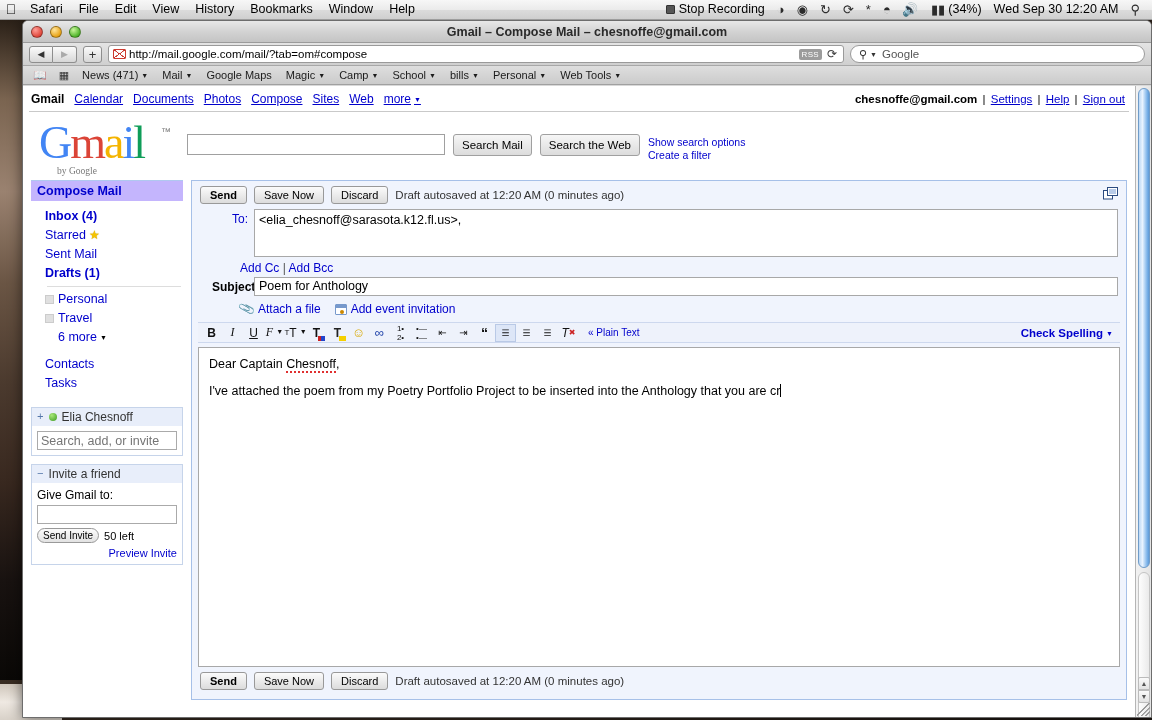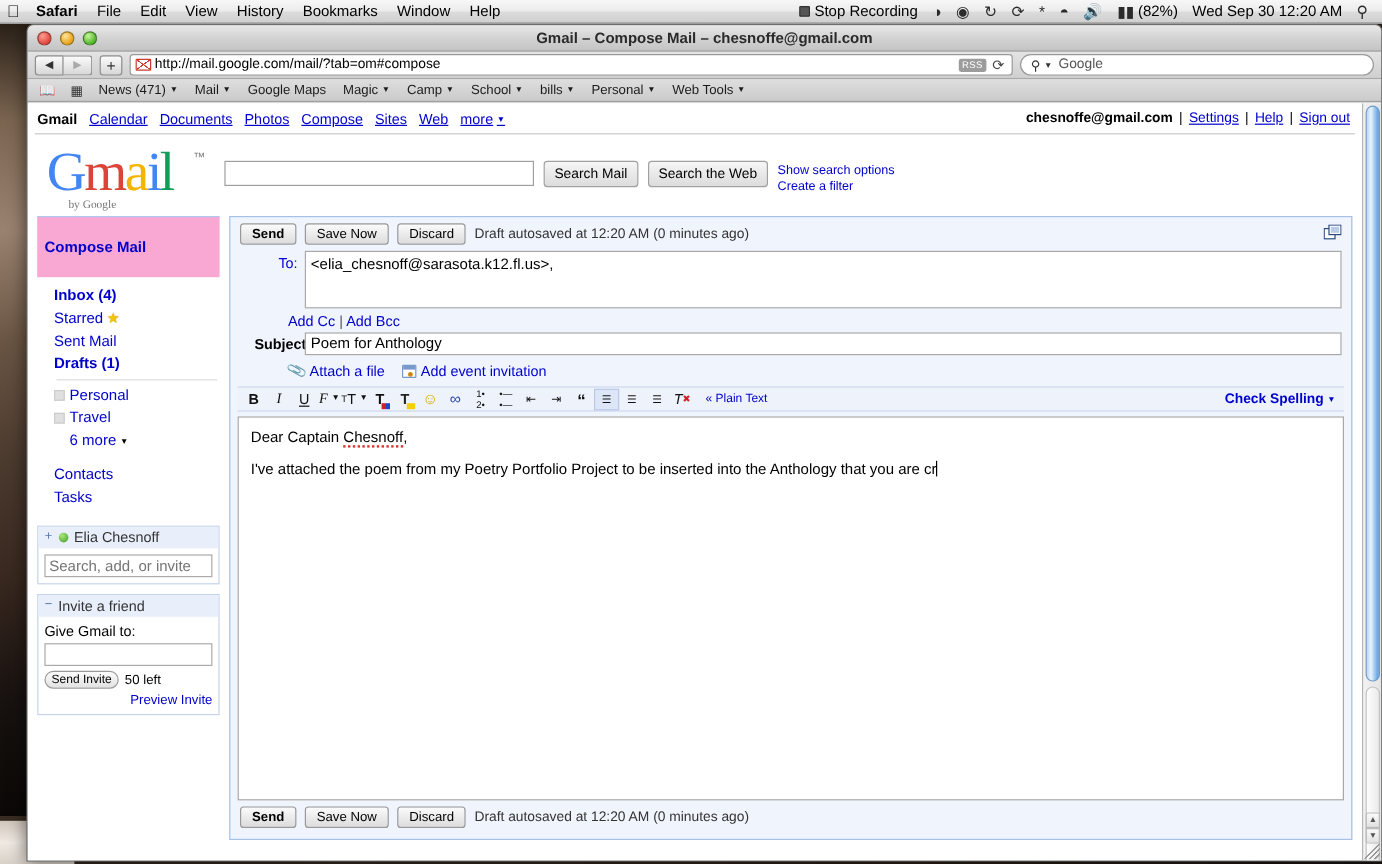--- a/index.html
+++ b/index.html
@@ -36,21 +36,21 @@
     border-bottom:1px solid #9d9d9d;
     display:flex; align-items:center;
     font-size:12.5px; color:#000;
     z-index:60;
   }
   .apple-logo{
     width:22px; text-align:center; font-size:14px; line-height:1;
     padding-bottom:2px;
   }
   .mb-item{ padding:0 8px; line-height:19px; white-space:nowrap; }
-  .mb-item.bold{ font-weight:bold;text-align:right; }
+  .mb-item.bold{ font-weight:normal;text-align:right; }
   #menubar-right{
     margin-left:auto; display:flex; align-items:center; gap:0px; padding-right:6px;
   }
   .mbr{ padding:0 6px; line-height:19px; white-space:nowrap; display:flex; align-items:center;}
   .rec-sq{
     display:inline-block; width:9px;height:9px;background:#555;border:1px solid #333;
     border-radius:1px; margin-right:4px;
   }
   .sysicon{ font-size:13px; color:#2b2b2b; }
 
@@ -175,21 +175,21 @@
     border:1px solid #a0a0a0; border-radius:3px; color:#000; white-space:nowrap;
   }
   #searchlinks{ font-size:10.5px; line-height:13px; padding-top:2px;}
   #searchlinks a{ color:#0000cc; display:block; }
 
   #body-area{ display:flex; padding:0 8px 0 8px; gap:8px; }
 
   
   #sidebar{ width:152px; flex:none; font-size:12.5px; }
   #compose-row{
-    background:#f9a8d4; padding:18px 6px; font-weight:bold;
+    background:#c4b5fd; padding:3px 6px; font-weight:bold;
     border-top:1px solid #b0c8f0;
   }
   #compose-row a{ color:#0000cc; }
   .sb-links{ padding:6px 0 6px 14px; }
   .sb-links a{ display:inline-block; color:#0000cc; margin:1px 0; }
   .sb-row{ line-height:17px; }
   .sb-row.bold a{ font-weight:bold; }
   .star{ color:#f5c400; font-size:12px; margin-left:3px; text-shadow:0 0 1px #b58900;}
   .sb-sep{ border-top:1px solid #ddd; margin:3px 2px 3px 2px; }
   .lbl-row{ display:flex; align-items:center; line-height:17px; }
@@ -335,21 +335,21 @@
     </div>
     <div class="mbr sysicon">◑</div>
     <div class="mbr sysicon">◉</div>
     <div class="mbr sysicon">↻</div>
     <div class="mbr sysicon">⟳</div>
     <div class="mbr sysicon">*</div>
     <div class="mbr sysicon">◓</div>
     <div class="mbr sysicon">🔊</div>
     <div class="mbr">
       <span class="sysicon">▮▮</span>
-      <span style="margin-left:3px">(82%)</span>
+      <span style="margin-left:3px">(34%)</span>
     </div>
     <div class="mbr">Wed Sep 30  12:20 AM</div>
     <div class="mbr sysicon">⚲</div>
   </div>
 </div>
 
 <div id="safari-window">
 
   <div id="titlebar">
     <div class="traffic">

